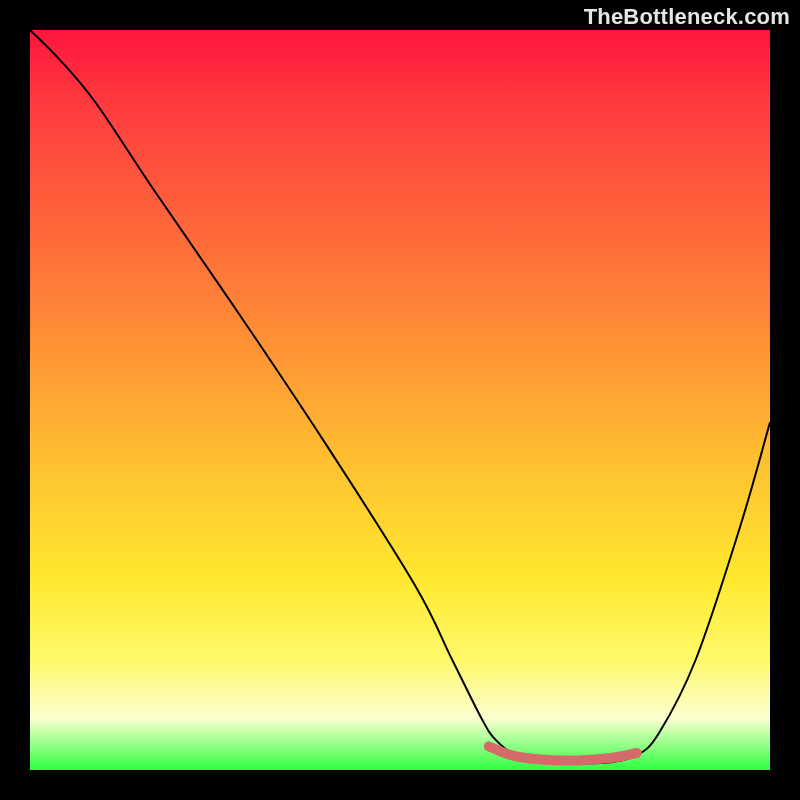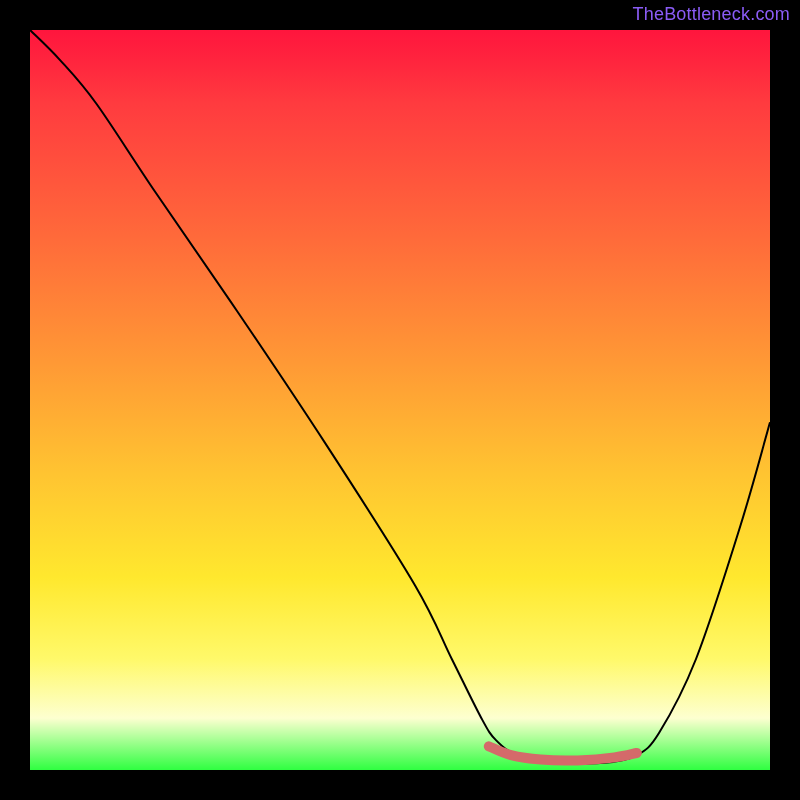--- a/index.html
+++ b/index.html
@@ -34,23 +34,23 @@
       #ffe82e 74%,
       #fff96a 85%,
       #fdffd0 93%,
       #2fff41 100%
     );
   }
   .watermark {
     position: absolute;
     top: 4px;
     right: 10px;
-    color: #8b5cf6;
-    font-size: 18px;
-    font-weight: 400;
+    color: #e5e5e5;
+    font-size: 22px;
+    font-weight: 700;
     letter-spacing: 0.2px;
     user-select: none;
   }
   svg.curve {
     position: absolute;
     left: 0;
     top: 0;
     width: 740px;
     height: 740px;
     overflow: visible;

